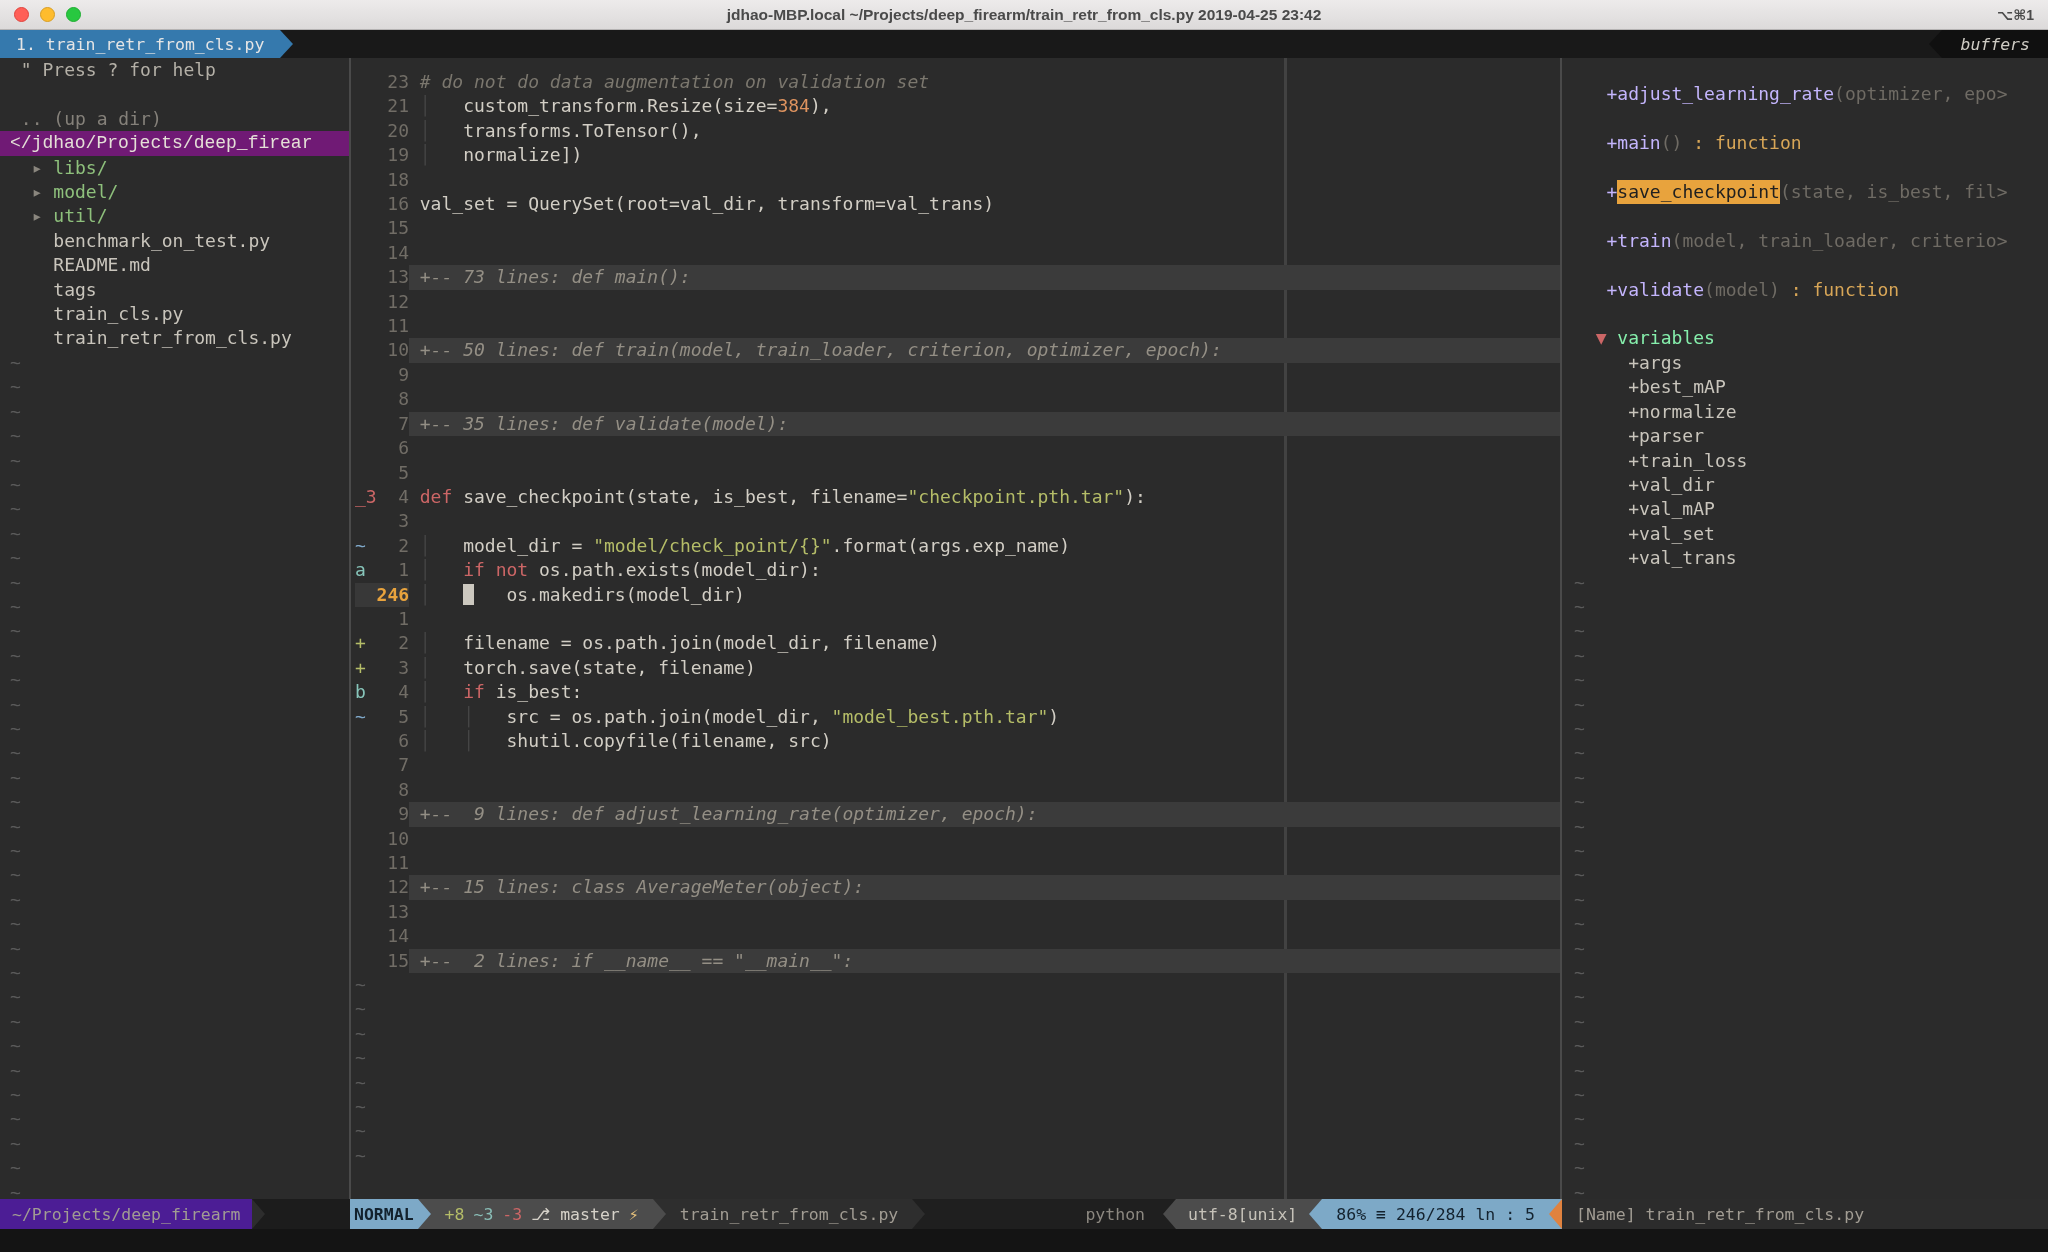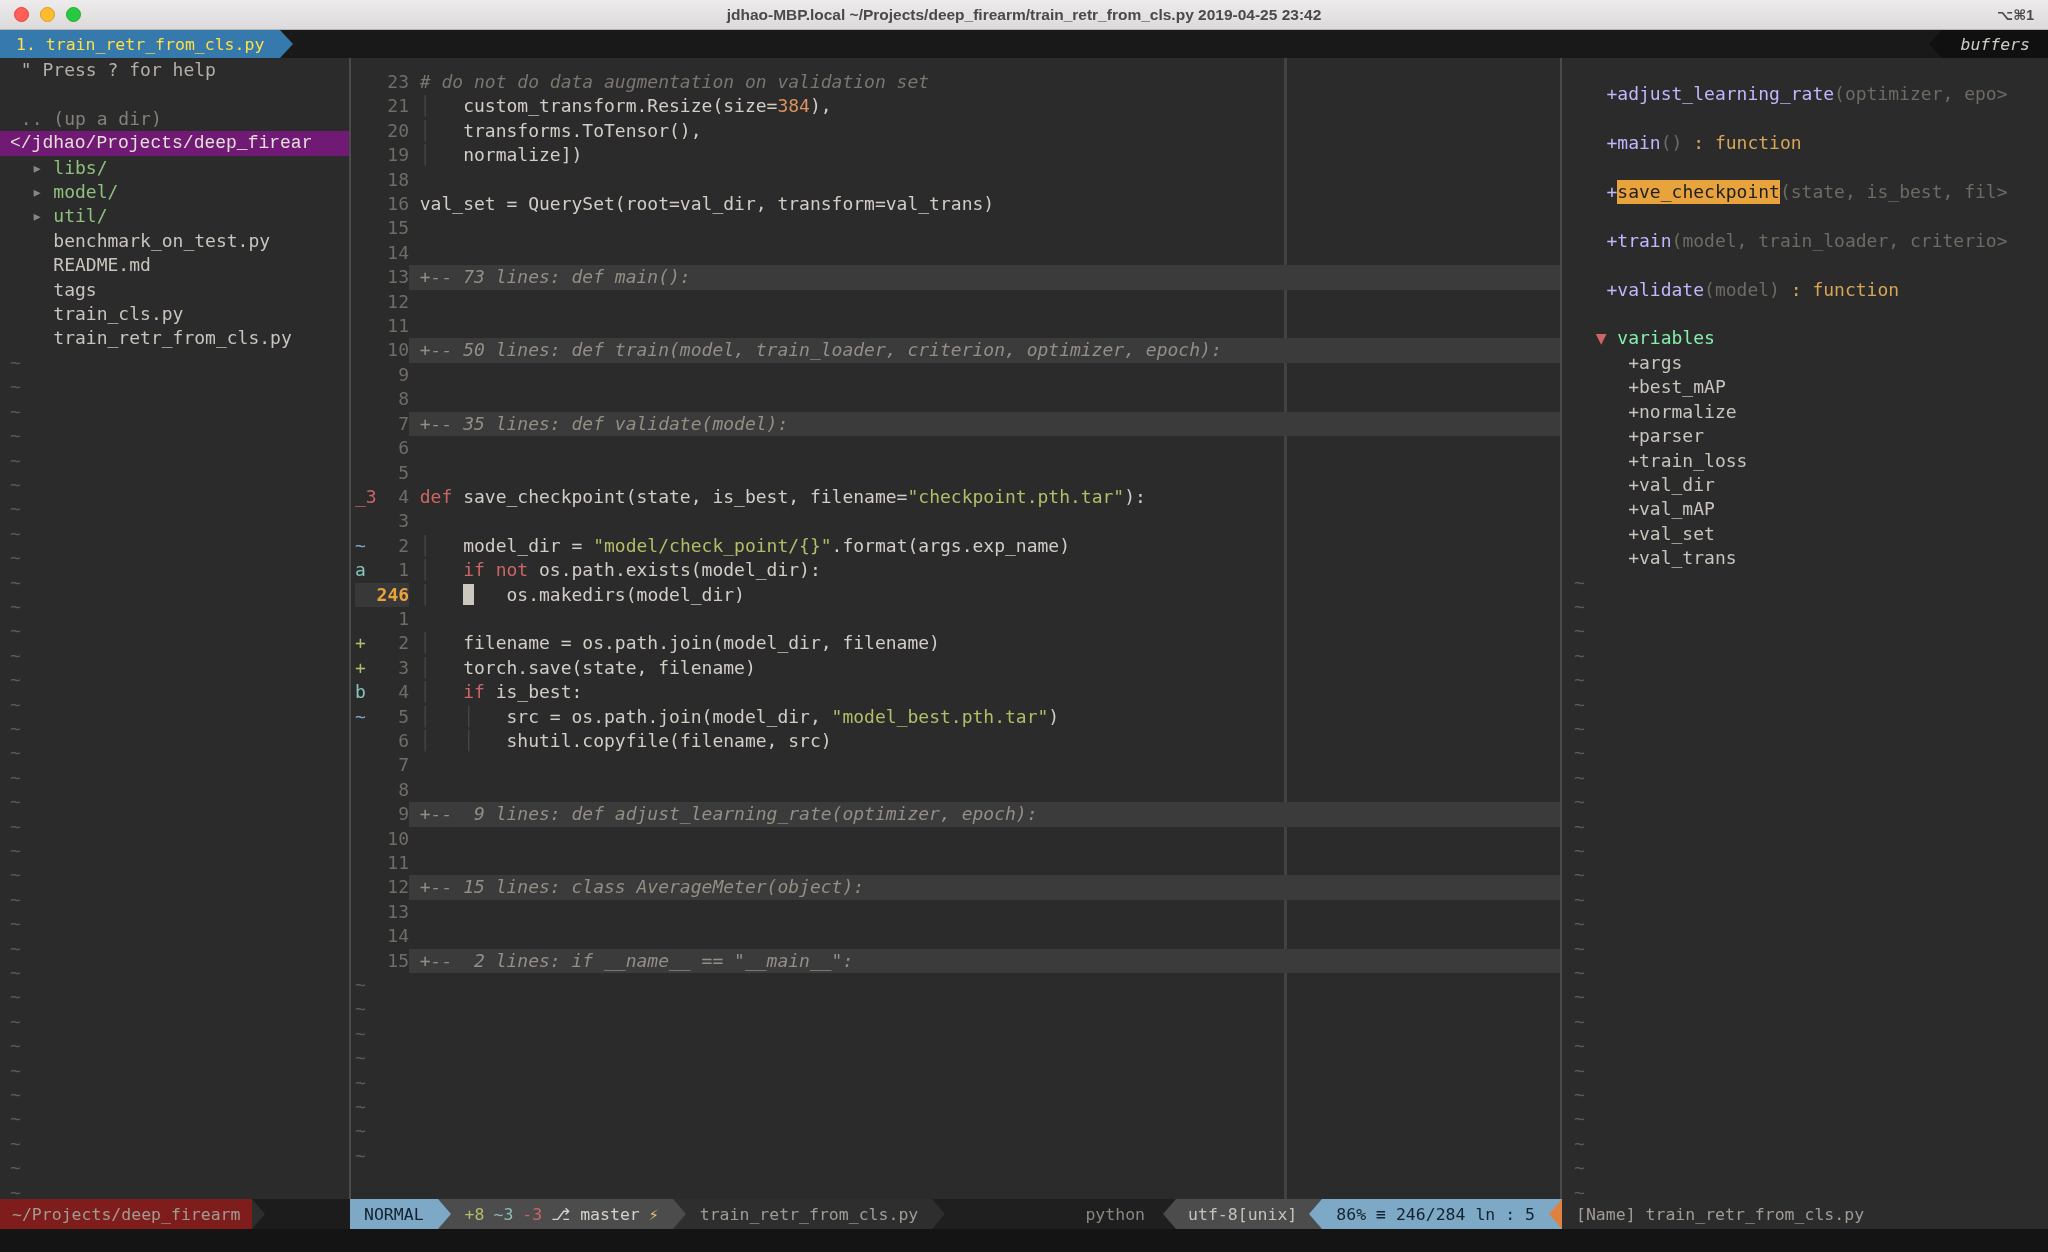--- a/index.html
+++ b/index.html
@@ -14,21 +14,21 @@
   .tl{width:15px;height:15px;border-radius:50%;display:inline-block;}
   .tl-red{background:#ff5f57;border:1px solid #e0443e;}
   .tl-yellow{background:#febc2e;border:1px solid #d89e24;}
   .tl-green{background:#28c840;border:1px solid #1eae31;}
   .mb-title{position:absolute;left:0;right:0;text-align:center;font-size:15.5px;font-weight:600;color:#4a4a4a;}
   .mb-right{position:absolute;right:14px;font-size:14px;color:#4a4a4a;font-weight:600;}
 
   
   #tabline{position:absolute;top:30px;left:0;width:2048px;height:28px;background:#191919;
     display:flex;align-items:stretch;font-size:16.5px;}
-  .tab-active{background:#3579ad;color:#fde047;padding:0 16px;display:flex;align-items:center;font-weight:500;}
+  .tab-active{background:#3579ad;color:#e5e5e5;padding:0 16px;display:flex;align-items:center;font-weight:500;}
   .tlarrow-r{width:0;height:0;border-style:solid;border-width:14px 0 14px 13px;
     border-color:transparent transparent transparent #3579ad;background:#191919;}
   .tabline-spacer{flex:1;}
   .tlarrow-l{width:0;height:0;border-style:solid;border-width:14px 13px 14px 0;
     border-color:transparent #101010 transparent transparent;background:#191919;}
   .tabline-right{color:#cfccc4;display:flex;align-items:center;padding:0 18px;background:#101010;font-style:italic;}
 
   
   #content{position:absolute;top:58px;left:0;width:2048px;height:1141px;overflow:hidden;font-size:18px;}
   .row{display:flex;height:24.42px;line-height:24.42px;white-space:pre;overflow:hidden;flex-shrink:0;}
@@ -80,23 +80,23 @@
   .tb-kind{color:#86efac;}
   .tb-var{color:#c9c5bc;}
 
   
   #statusline{position:absolute;top:1199px;left:0;width:2048px;height:30px;background:#1f1f1f;
     display:flex;align-items:stretch;font-size:16.5px;}
   .seg{display:flex;align-items:center;}
   .slarrow-r{width:0;height:0;border-style:solid;border-width:15px 0 15px 13px;flex:none;}
   .slarrow-l{width:0;height:0;border-style:solid;border-width:15px 13px 15px 0;flex:none;}
   .sl-nerd{width:350px;flex:none;background:#1c1c1c;display:flex;align-items:stretch;}
-  .sl-nerd-label{background:#7f1d1d;color:#a19c93;padding:0 12px;display:flex;align-items:center;}
+  .sl-nerd-label{background:#4c1d95;color:#a19c93;padding:0 12px;display:flex;align-items:center;}
   .a-nerd{border-color:transparent transparent transparent #2d2d2d;background:#1c1c1c;}
-  .sl-mode{background:#7da9c7;color:#13222e;font-weight:normal;padding:0 14px;}
+  .sl-mode{background:#7da9c7;color:#13222e;font-weight:bold;padding:0 4px;}
   .a-mode{border-color:transparent transparent transparent #7da9c7;background:#4c4c4c;}
   .sl-git{background:#4c4c4c;padding:0 14px;gap:9px;}
   .h-add{color:#b5bd68;} .h-mod{color:#8abeb7;} .h-del{color:#cc6666;}
   .h-branch{color:#d6d2c9;} .h-flag{color:#e5c07b;}
   .a-git{border-color:transparent transparent transparent #4c4c4c;background:#2e2e2e;}
   .sl-file{background:#2e2e2e;color:#a19c93;padding:0 14px;}
   .a-file{border-color:transparent transparent transparent #2e2e2e;background:#1f1f1f;}
   .sl-mid{flex:1;}
   .sl-ft{color:#8c8880;padding:0 18px;}
   .a-enc{border-color:transparent #4c4c4c transparent transparent;background:#1f1f1f;}

